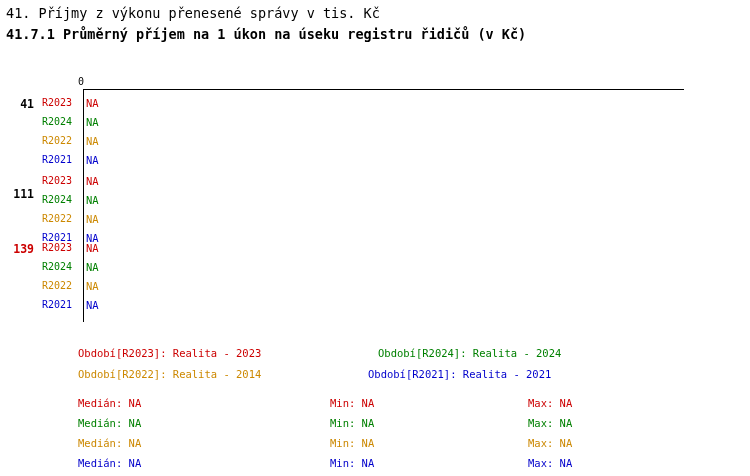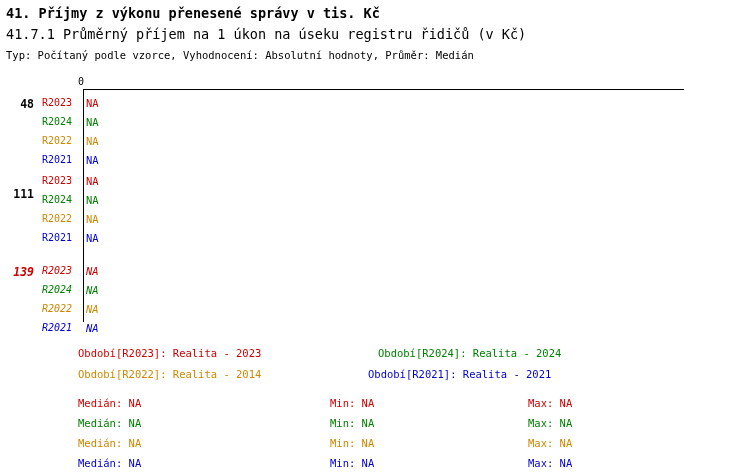--- a/index.html
+++ b/index.html
@@ -13,27 +13,27 @@
     font-family: "DejaVu Sans Mono", monospace;
     color: #000000;
     overflow: hidden;
     position: relative;
   }
   .title-block {
     padding: 4px 6px 0 6px;
   }
   .title-main {
     font-size: 13.5px;
-    font-weight: bold;
+    font-weight: normal;
     line-height: 18px;
     white-space: nowrap;
   }
   .title-sub {
     font-size: 13.5px;
-    font-weight: normal;
+    font-weight: bold;
     line-height: 18px;
     white-space: nowrap;
     margin-top: 3px;
   }
   .title-meta {
     font-size: 10.5px;
     line-height: 14px;
     margin-top: 5px;
     white-space: nowrap;
   }
@@ -123,30 +123,29 @@
     line-height: 14px;
     white-space: nowrap;
   }
 </style>
 </head>
 <body>
 
 <div class="title-block">
   <div class="title-main">41. Příjmy z výkonu přenesené správy v tis. Kč</div>
   <div class="title-sub">41.7.1 Průměrný příjem na 1 úkon na úseku registru řidičů (v Kč)</div>
-  <div class="title-meta">Typ: Počítaný podle vzorce, Vyhodnocení: Absolutní hodnoty, Průměr: Medián</div>
 </div>
 
 <div class="plot">
   <div class="axis-tick-label">0</div>
   <div class="axis-line"></div>
   <div class="baseline-vert"></div>
   <div id="groups-container">
       <div class="group" style="top: 17px; height: 76px;">
-        <div class="group-label" style="top: 4px; color: rgb(0, 0, 0);">48</div>
+        <div class="group-label" style="top: 4px; color: rgb(0, 0, 0);">41</div>
         <div class="row" style="top: 0px;">
           <span class="row-label" style="top: 3px; color: rgb(204, 0, 0);">R2023</span>
           <span class="row-value" style="top: 3px; color: rgb(204, 0, 0);">NA</span>
         </div>
         <div class="row" style="top: 19px;">
           <span class="row-label" style="top: 3px; color: rgb(0, 128, 0);">R2024</span>
           <span class="row-value" style="top: 3px; color: rgb(0, 128, 0);">NA</span>
         </div>
         <div class="row" style="top: 38px;">
           <span class="row-label" style="top: 3px; color: rgb(204, 136, 0);">R2022</span>
@@ -169,21 +168,21 @@
         </div>
         <div class="row" style="top: 38px;">
           <span class="row-label" style="top: 3px; color: rgb(204, 136, 0);">R2022</span>
           <span class="row-value" style="top: 3px; color: rgb(204, 136, 0);">NA</span>
         </div>
         <div class="row" style="top: 57px;">
           <span class="row-label" style="top: 3px; color: rgb(0, 0, 204);">R2021</span>
           <span class="row-value" style="top: 3px; color: rgb(0, 0, 204);">NA</span>
         </div>
       </div>
-      <div class="group" style="top: 185px; height: 76px; font-style: italic;">
+      <div class="group" style="top: 162px; height: 76px;">
         <div class="group-label" style="top: 4px; color: rgb(204, 0, 0);">139</div>
         <div class="row" style="top: 0px;">
           <span class="row-label" style="top: 3px; color: rgb(204, 0, 0);">R2023</span>
           <span class="row-value" style="top: 3px; color: rgb(204, 0, 0);">NA</span>
         </div>
         <div class="row" style="top: 19px;">
           <span class="row-label" style="top: 3px; color: rgb(0, 128, 0);">R2024</span>
           <span class="row-value" style="top: 3px; color: rgb(0, 128, 0);">NA</span>
         </div>
         <div class="row" style="top: 38px;">

